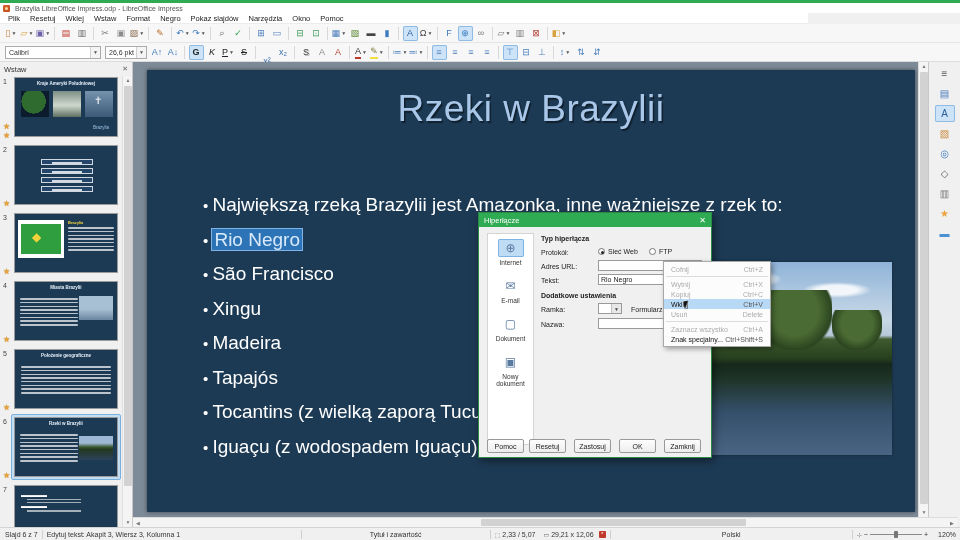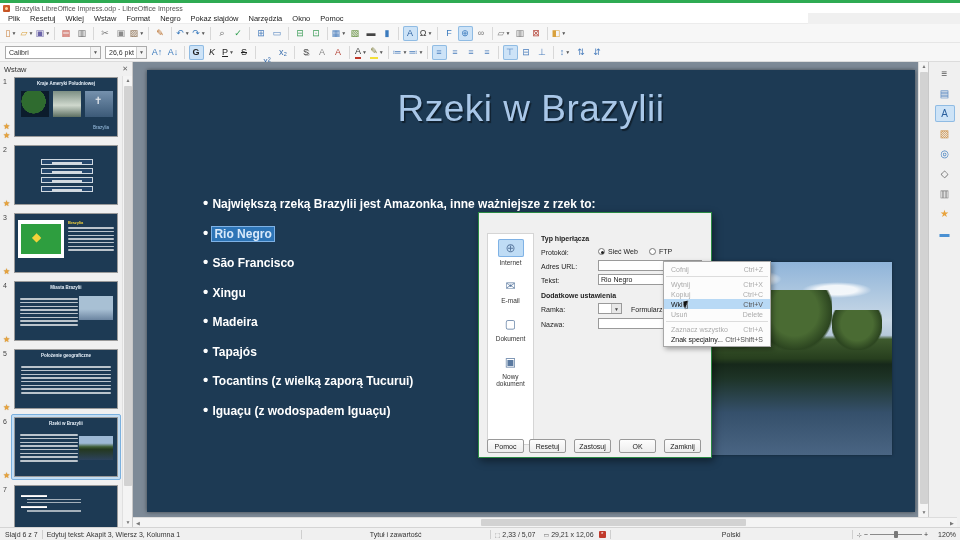--- a/index.html
+++ b/index.html
@@ -76,21 +76,21 @@
   .t7-heads i { display:block; height:1.3px; background:rgba(255,255,255,.6); margin:1.8px 0 1.8px 6px; }
   .panel-sb { position:absolute; right:0; top:14px; width:10px; height:451px; background:#f4f4f4; border-left:1px solid #e0e0e0; }
   .sb-arr { width:10px; height:9px; font-size:5px; color:#777; text-align:center; line-height:9px; }
   .sb-thumb { position:absolute; left:1px; width:8px; background:#d2d2d2; border-radius:1px; }
 
   
   .main { position:absolute; left:133px; top:62px; width:785px; height:455px; background:#7d8a97; overflow:hidden; }
   .slide { position:absolute; left:14px; top:8px; width:768px; height:442px; background:#1d3a54; box-shadow:0 0 4px rgba(0,0,0,.5); }
   .s-title { position:absolute; top:18px; left:0; width:100%; text-align:center; font-size:37px; font-weight:400; color:#a9c7e8; text-shadow:1.5px 1.5px 1px rgba(0,0,0,.45); letter-spacing:.5px; }
   .s-bullets { position:absolute; left:56px; top:124px; width:660px; list-style:none; }
-  .s-bullets li { font-size:12px; font-weight:bold; color:#fff; margin-bottom:12.5px; white-space:nowrap; }
+  .s-bullets li { font-size:19px; font-weight:normal; color:#fff; margin-bottom:12.5px; white-space:nowrap; }
   .s-bullets li:before { content:"• "; font-size:15px; }
   .s-bullets .seltext { background:#2d74b6; box-shadow:0 0 0 1px #7fb2e5; color:#d8e9fa; padding:0 2px; }
   .river { position:absolute; left:565px; top:192px; width:180px; height:193px; background:linear-gradient(#8fb4d9 0%, #c8d8e6 30%, #b6c9da 38%, #3e5a2e 40%, #273f1e 50%, #16281a 53%, #1d3326 60%, #35506b 78%, #4a6583 100%); box-shadow:0 0 3px rgba(0,0,0,.4); }
   .river .cloud { position:absolute; background:radial-gradient(ellipse, rgba(255,255,255,.85) 40%, transparent 70%); border-radius:50%; }
   .river .tree { position:absolute; background:radial-gradient(ellipse at 50% 35%, #4a6b33 45%, #2c4520 70%, transparent 75%); }
 
   
   .vscroll { position:absolute; left:918px; top:62px; width:10px; height:455px; background:#f4f4f4; border-left:1px solid #dcdcdc; }
   .vscroll .sb-thumb { top:10px; height:432px; }
   .hscroll { position:absolute; left:133px; top:517px; width:824px; height:10px; background:#f4f4f4; border-top:1px solid #dcdcdc; display:flex; align-items:center; }
@@ -564,20 +564,24 @@
       <div class="sb-icon hl" style="color: rgb(42, 95, 158);">A</div>
       <div class="sb-icon" style="color: rgb(201, 138, 61);">▧</div>
       <div class="sb-icon" style="color: rgb(58, 122, 189);">◎</div>
       <div class="sb-icon" style="color: rgb(102, 102, 102);">◇</div>
       <div class="sb-icon" style="color: rgb(122, 122, 122);">▥</div>
       <div class="sb-icon" style="color: rgb(232, 163, 61);">★</div>
       <div class="sb-icon" style="color: rgb(74, 144, 210);">▬</div>
     </div>
 
   <div class="dialog">
+    <div class="dlg-tb">
+      <span>Hiperłącze</span>
+      <span class="x">✕</span>
+    </div>
     <div class="dlg-side" id="dlgside">
         <div class="dlg-cat sel">
           <div class="ic">⊕</div>
           <div class="lb">Internet</div>
         </div>
         <div class="dlg-cat">
           <div class="ic">✉</div>
           <div class="lb">E-mail</div>
         </div>
         <div class="dlg-cat">

